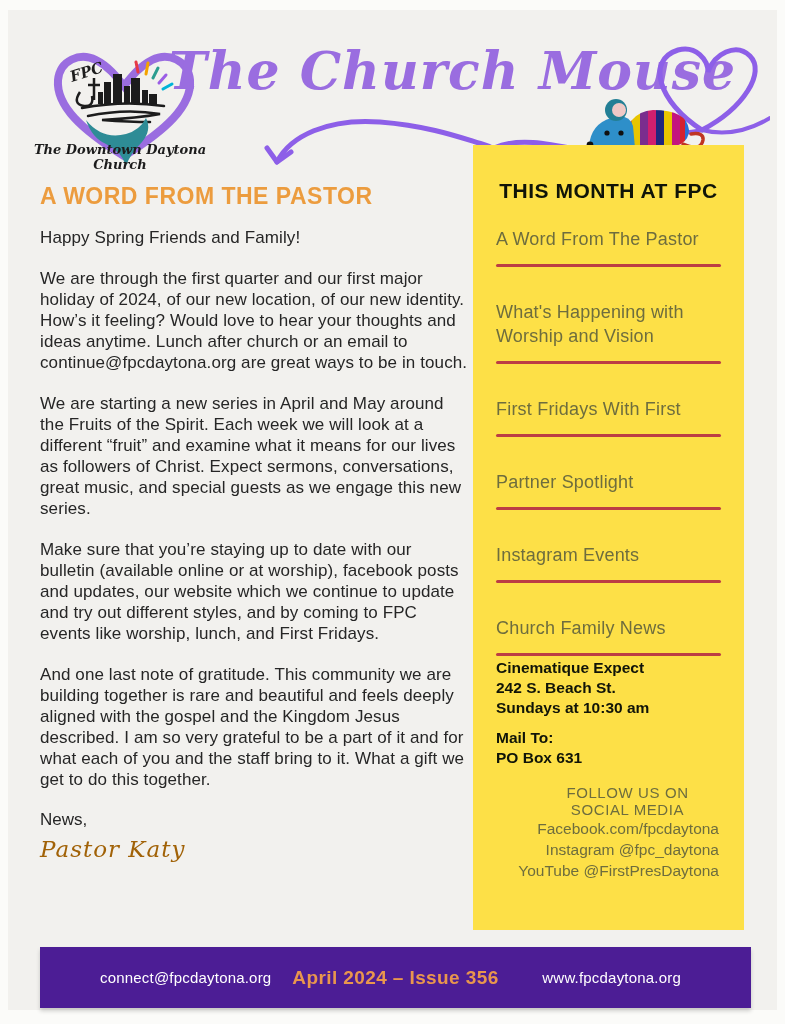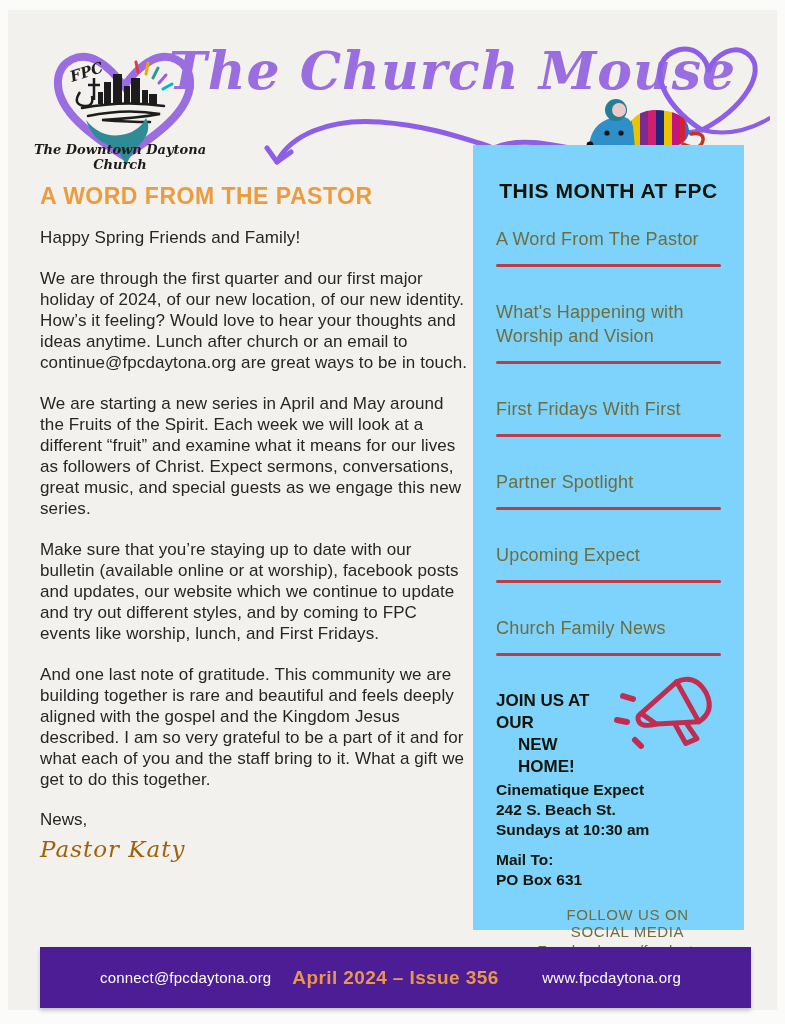--- a/index.html
+++ b/index.html
@@ -20,21 +20,21 @@
   
   #article { position:absolute; left:40px; top:183px; width:428px; color:#262626; }
   .article-heading { font-size:23px; font-weight:bold; color:#ec9c3e; letter-spacing:0.5px; margin-bottom:17px; }
   .para { font-size:17px; line-height:21px; margin-bottom:20px; letter-spacing:0.1px; }
   .closing { font-size:17px; margin-top:14px; }
   .signature { font-family:"DejaVu Serif", cursive; font-style:italic; font-weight:normal;
     font-size:23px; color:#a16207; margin-top:6px; letter-spacing:1px; }
 
   
   #sidebar { position:absolute; left:473px; top:145px; width:271px; height:785px;
-    background:#7dd3fc; padding:34px 23px 0 23px; }
+    background:#fde047; padding:34px 23px 0 23px; }
   .sidebar-heading { text-align:center; font-size:21px; font-weight:bold; color:#101408; letter-spacing:0.5px; }
   .nav { margin-top:24px; }
   .nav-item { margin-bottom:33px; }
   .nav-label { font-size:18px; line-height:24px; color:#6e6d3e; letter-spacing:0.2px; }
   .nav-rule { height:3px; background:#bc3d44; margin-top:13px; border-radius:2px; }
   .join-row { display:flex; margin-top:18px; }
   .join-text { font-size:17px; font-weight:bold; color:#101408; line-height:22px; margin-top:16px; }
   .join-line2 { padding-left:22px; }
   #megaphone { width:116px; height:92px; margin-left:2px; margin-top:-10px; flex:0 0 auto; }
   .venue-block { margin-top:2px; font-size:15.5px; line-height:20px; color:#101408; font-weight:bold; }
@@ -160,48 +160,29 @@
     </div>
     <div class="nav-item">
       <div class="nav-label">First Fridays With First</div>
       <div class="nav-rule"></div>
     </div>
     <div class="nav-item">
       <div class="nav-label">Partner Spotlight</div>
       <div class="nav-rule"></div>
     </div>
     <div class="nav-item">
-      <div class="nav-label">Upcoming Expect</div>
+      <div class="nav-label">Instagram Events</div>
       <div class="nav-rule"></div>
     </div>
     <div class="nav-item" style="margin-bottom:0;">
       <div class="nav-label">Church Family News</div>
       <div class="nav-rule"></div>
     </div>
   </div>
 
-  <div class="join-row">
-    <div class="join-text">
-      <div>JOIN US AT OUR</div>
-      <div class="join-line2">NEW HOME!</div>
-    </div>
-    <svg id="megaphone" viewBox="0 0 116 92">
-      <g fill="none" stroke="#c22c50" stroke-width="5" stroke-linecap="round" stroke-linejoin="round">
-        <g transform="rotate(-14 58 46)">
-          <path d="M36 44 L78 22 L90 66 L48 58 Z"></path>
-          <path d="M78 22 Q98 18 104 40 Q108 60 90 66"></path>
-          <path d="M36 44 Q30 46 32 52 Q34 58 48 58"></path>
-          <path d="M66 62 L72 84 L84 82 L78 66"></path>
-        </g>
-        <path d="M18 32 L28 35" stroke-width="6"></path>
-        <path d="M12 56 L22 58" stroke-width="6"></path>
-        <path d="M30 76 L36 82" stroke-width="6"></path>
-      </g>
-    </svg>
-  </div>
 
   <div class="venue-block">
     <div>Cinematique Expect</div>
     <div>242 S. Beach St.</div>
     <div>Sundays at 10:30 am</div>
   </div>
 
   <div class="mail-block">
     <div>Mail To:</div>
     <div>PO Box 631</div>

